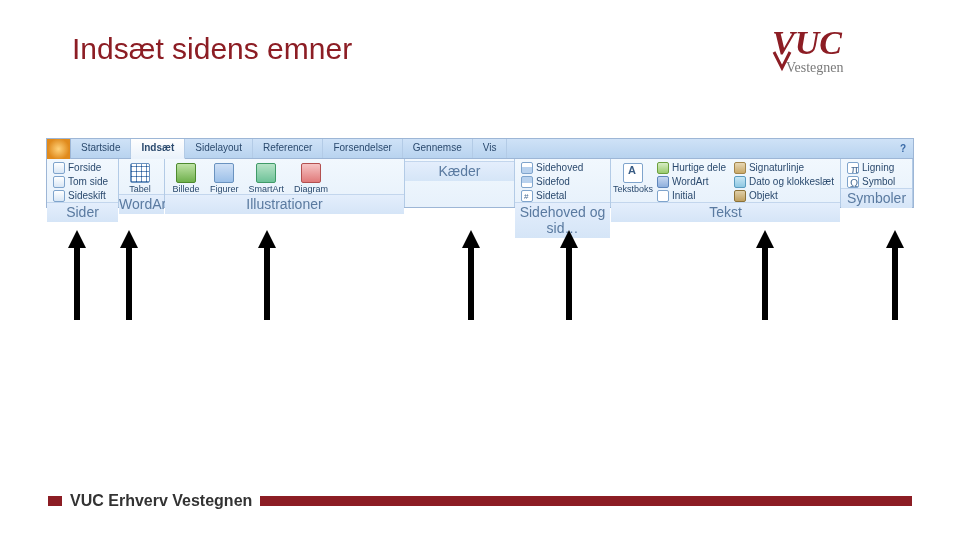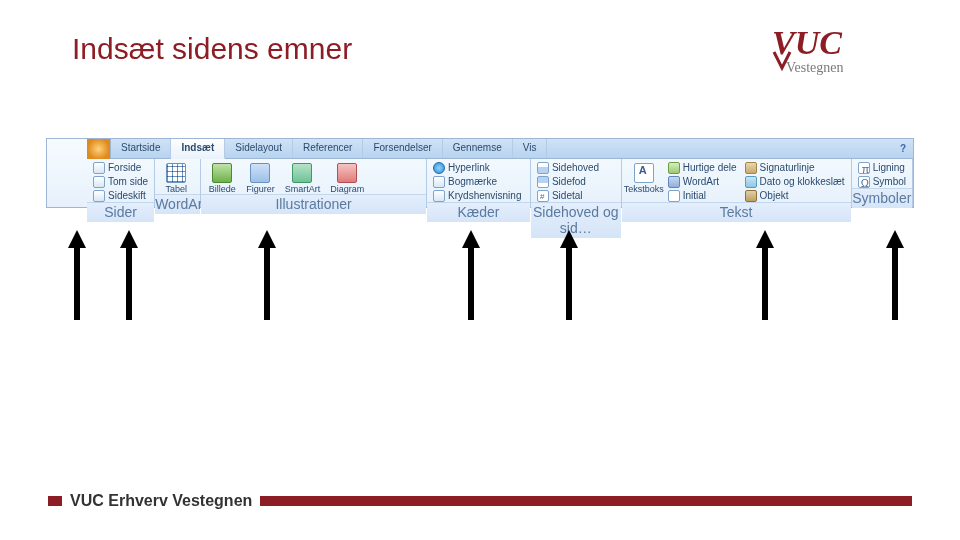--- a/index.html
+++ b/index.html
@@ -23,21 +23,20 @@
     width: 150px; height: 60px;
   }
   .ribbon-wrap {
     position: absolute;
     top: 138px; left: 46px;
     width: 868px;
     border: 1px solid #9db6d6;
     background: linear-gradient(#f6fbff,#e7f1fb);
     font-size: 10px;
     color: #2b4a6e;
-    padding-left: 40px;
   }
   .tabs {
     display: flex;
     align-items: stretch;
     background: linear-gradient(#cfe2f7,#b8d3ef);
     border-bottom: 1px solid #9db6d6;
     height: 20px;
   }
   .office-btn {
     width: 24px; height: 20px;
@@ -251,36 +250,20 @@
           </div>
         <div class="big">
             <span class="ic ic-chart"></span>
             <span>Diagram</span>
           </div>
       </div>
       <div class="group-label">Illustrationer</div>
     </div>
 
     <div class="group" style="width:110px">
-      <div class="group-body">
-        <div class="vstack">
-          <div class="mini">
-              <span class="ic ic-link"></span>
-              <span>Hyperlink</span>
-            </div>
-          <div class="mini">
-              <span class="ic ic-page"></span>
-              <span>Bogmærke</span>
-            </div>
-          <div class="mini">
-              <span class="ic ic-page"></span>
-              <span>Krydshenvisning</span>
-            </div>
-        </div>
-      </div>
       <div class="group-label">Kæder</div>
     </div>
 
     <div class="group" style="width:96px">
       <div class="group-body">
         <div class="vstack">
           <div class="mini">
               <span class="ic ic-hdr"></span>
               <span>Sidehoved</span>
             </div>

